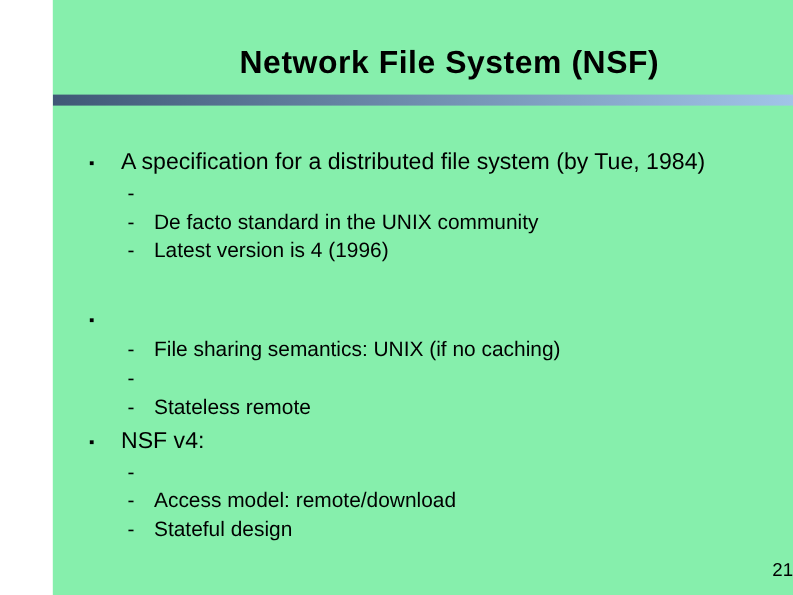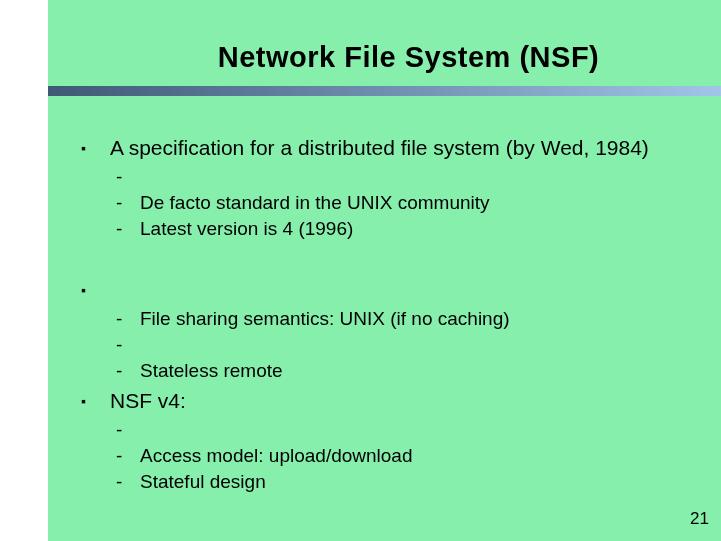--- a/index.html
+++ b/index.html
@@ -77,40 +77,40 @@
   }
   .heading-1 { margin-top: 6px; }
   .sublist-1 { margin-top: 4px; }
   .heading-2 { margin-top: 36px; }
   .sublist-2 { margin-top: 4px; }
   .heading-3 { margin-top: 5px; }
   .sublist-3 { margin-top: 4px; }
   .page-number {
     position: absolute;
     top: 509px;
-    right: 60px;
+    right: 48px;
     font-size: 17px;
     line-height: 20px;
     color: #000000;
   }
 </style>
 </head>
 <body>
 
 <div class="slide">
 
   <div class="slide-title">Network File System (NSF)</div>
 
   <div class="title-divider" style="background: linear-gradient(to right, rgb(63, 88, 118), rgb(168, 204, 240));"></div>
 
   <div class="content">
 
     <div class="bullet-row heading-1">
       <span class="marker">▪</span>
-      <span>A specification for a distributed file system (by Wed, 1984)</span>
+      <span>A specification for a distributed file system (by Tue, 1984)</span>
     </div>
     <div class="sublist-1">
       <div class="sub-row">
         <span class="marker">-</span>
       </div>
       <div class="sub-row">
         <span class="marker">-</span>
         <span>De facto standard in the UNIX community</span>
       </div>
       <div class="sub-row">
@@ -139,21 +139,21 @@
     <div class="bullet-row heading-3">
       <span class="marker">▪</span>
       <span>NSF v4:</span>
     </div>
     <div class="sublist-3">
       <div class="sub-row">
         <span class="marker">-</span>
       </div>
       <div class="sub-row">
         <span class="marker">-</span>
-        <span>Access model: upload/download</span>
+        <span>Access model: remote/download</span>
       </div>
       <div class="sub-row">
         <span class="marker">-</span>
         <span>Stateful design</span>
       </div>
     </div>
 
   </div>
 
   <div class="page-number">21</div>

